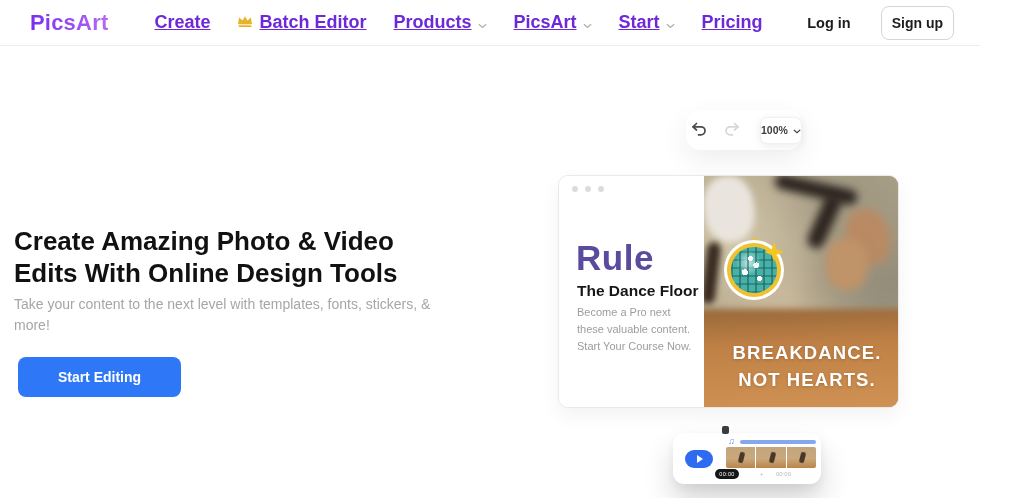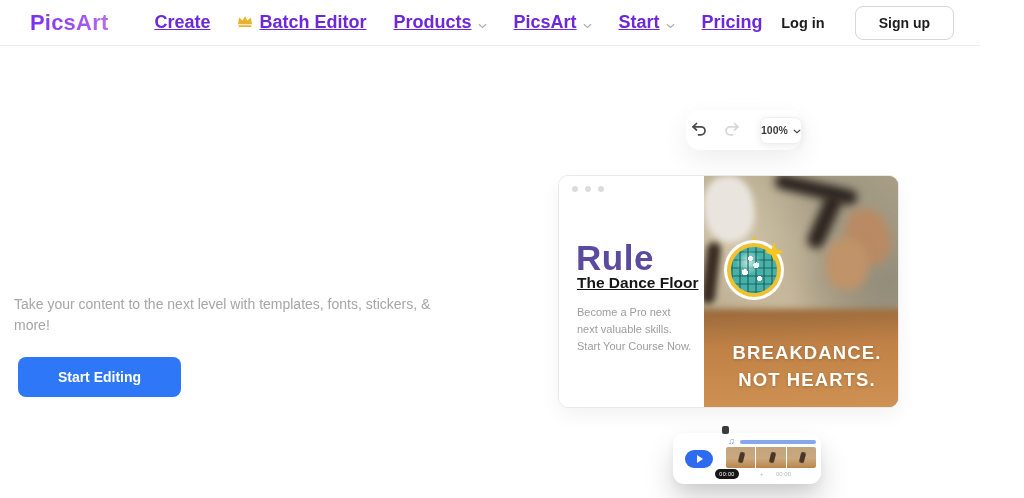--- a/index.html
+++ b/index.html
@@ -14,21 +14,21 @@
           background:linear-gradient(90deg,#7a2df0,#b36bf4);
           -webkit-background-clip:text; background-clip:text;
           color:#8b3dff; -webkit-text-fill-color:transparent; cursor:pointer; }
   .nav-links { display:flex; align-items:center; gap:27px; margin-left:46px; }
   .nav-item { display:flex; align-items:center; gap:6px; font-size:18px; font-weight:600;
               color:#6d28d9; cursor:pointer; white-space:nowrap;text-decoration:underline; }
   .nav-item .chev { margin-top:2px; opacity:.55; }
   .nav-right { margin-left:auto; margin-right:26px; display:flex; align-items:center; gap:30px; }
   .login { font-size:14.5px; font-weight:600; color:#1d1d1f; cursor:pointer; }
   .signup { font-size:14px; font-weight:600; color:#1d1d1f; background:#fff;
-            border:1px solid #d6d6d6; border-radius:8px; padding:8px 23px; cursor:pointer; }
+            border:1px solid #d6d6d6; border-radius:8px; padding:8px 10px; cursor:pointer; }
 
   
   .hero-title { position:absolute; left:14px; top:225px; width:440px;
                 font-size:26px; line-height:32px; font-weight:800; color:#111; }
   .hero-sub { position:absolute; left:14px; top:294px; width:430px;
               font-size:14px; line-height:21px; color:#a6a6a6; }
   .cta { position:absolute; left:18px; top:357px; width:163px; height:40px;
          background:#2e77f6; color:#fff; font-size:14px; font-weight:700;
          border:none; border-radius:8px; cursor:pointer;
          display:flex; align-items:center; justify-content:center;
@@ -47,21 +47,21 @@
 
   
   .canvas-card { position:absolute; left:558px; top:175px; width:341px; height:233px;
                  background:#fff; border:1px solid #e9e9e9; border-radius:10px;
                  box-shadow:0 8px 20px rgba(0,0,0,.05); display:flex; overflow:hidden; }
   .card-left { width:145px; position:relative; background:#fff; }
   .win-dots { position:absolute; top:10px; left:13px; display:flex; gap:7px; }
   .win-dots i { width:6px; height:6px; border-radius:50%; background:#dcdcdc; display:block; }
   .rule-head { position:absolute; left:17px; top:62px; font-size:35px; font-weight:800;
                letter-spacing:.5px; color:#5b4b9e; }
-  .rule-sub { position:absolute; left:18px; top:98px; font-size:15.5px; font-weight:800; color:#161616;text-decoration:underline; }
+  .rule-sub { position:absolute; left:18px; top:106px; font-size:15.5px; font-weight:800; color:#161616; }
   .rule-body { position:absolute; left:18px; top:128px; font-size:11px; line-height:17px; color:#9d9d9d; }
 
   .card-right { position:relative; flex:1; overflow:hidden; background:#b0a288; }
   .wall { position:absolute; left:-12px; top:-12px; right:-12px; bottom:-12px;
           background:
             radial-gradient(circle at 18% 28%, #d3c7aa 0%, rgba(211,199,170,0) 38%),
             radial-gradient(circle at 72% 12%, #9f9781 0%, rgba(159,151,129,0) 42%),
             radial-gradient(circle at 90% 45%, #8f8a78 0%, rgba(143,138,120,0) 40%),
             radial-gradient(circle at 42% 55%, #c7b79a 0%, rgba(199,183,154,0) 48%),
             linear-gradient(180deg,#b5a88d 0%, #a89b82 100%);
@@ -177,20 +177,24 @@
       <div class="nav-item">
         <span>Pricing</span>
       </div>
     </nav>
     <div class="nav-right">
       <span class="login">Log in</span>
       <button class="signup">Sign up</button>
     </div>
   </header>
 
+  <h1 class="hero-title">
+    <div>Create Amazing Photo &amp; Video</div>
+    <div>Edits With Online Design Tools</div>
+  </h1>
   <p class="hero-sub">
     <span>Take your content to the next level with templates, fonts, stickers, &amp;</span><br>
     <span>more!</span>
   </p>
   <button class="cta">Start Editing</button>
 
   <div class="toolbar">
     <button class="tool-btn">
       <span>
         <svg width="18" height="16" viewBox="0 0 18 16" fill="none" stroke="#4a4a4a" stroke-width="1.7" stroke-linecap="round" stroke-linejoin="round">
@@ -221,21 +225,21 @@
     <div class="card-left">
       <div class="win-dots">
           <i></i>
           <i></i>
           <i></i>
         </div>
       <div class="rule-head">Rule</div>
       <div class="rule-sub">The Dance Floor</div>
       <div class="rule-body">
         <div>Become a Pro next</div>
-        <div>next valuable skills.</div>
+        <div>these valuable content.</div>
         <div>Start Your Course Now.</div>
       </div>
     </div>
     <div class="card-right">
       <div class="wall"></div>
       <div class="floor"></div>
       <div class="dancer-part leg-top"></div>
       <div class="dancer-part leg-bend"></div>
       <div class="dancer-part arm"></div>
       <div class="dancer-part torso"></div>

